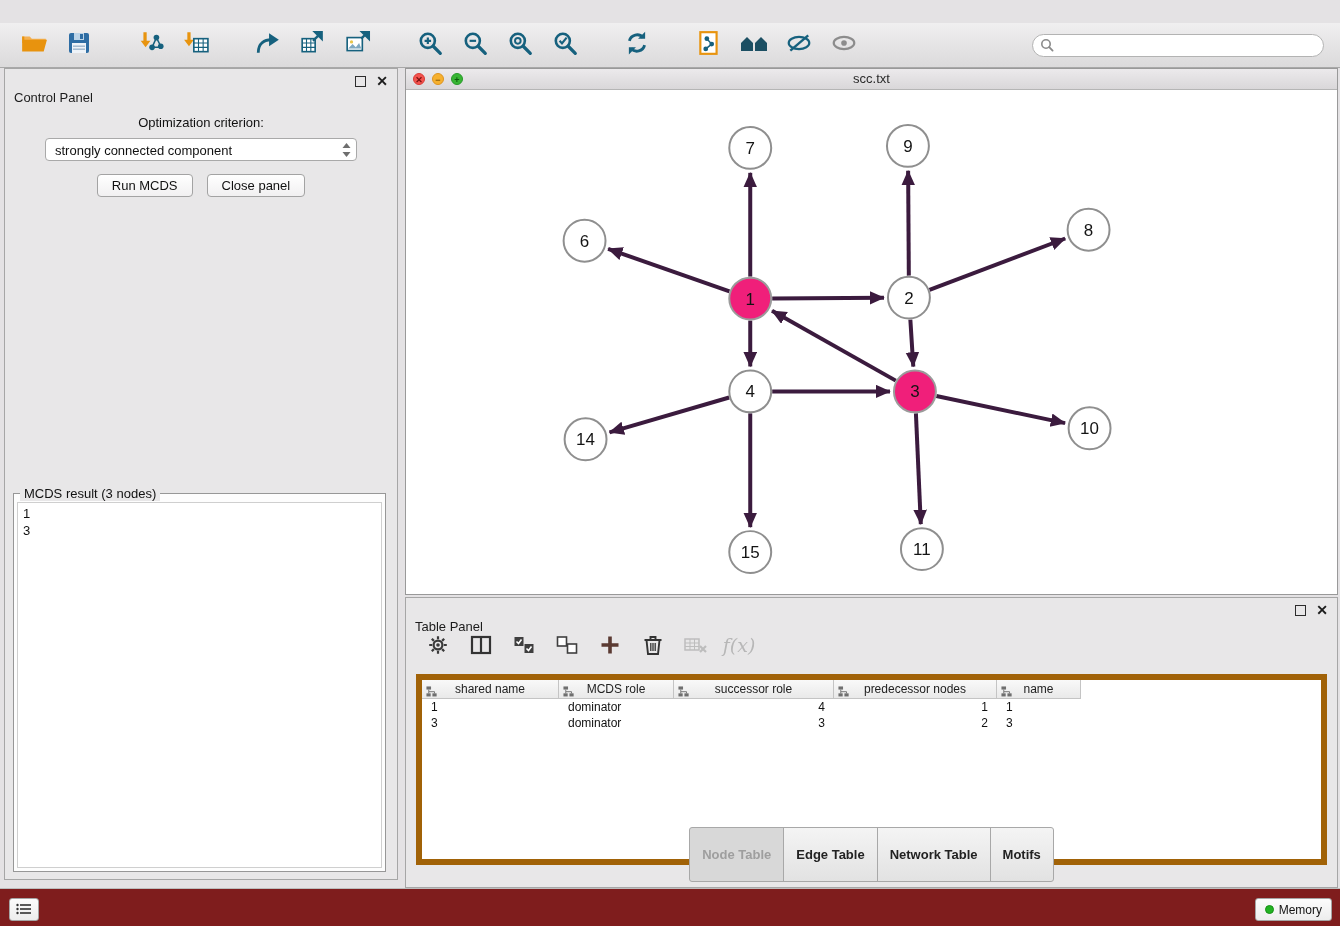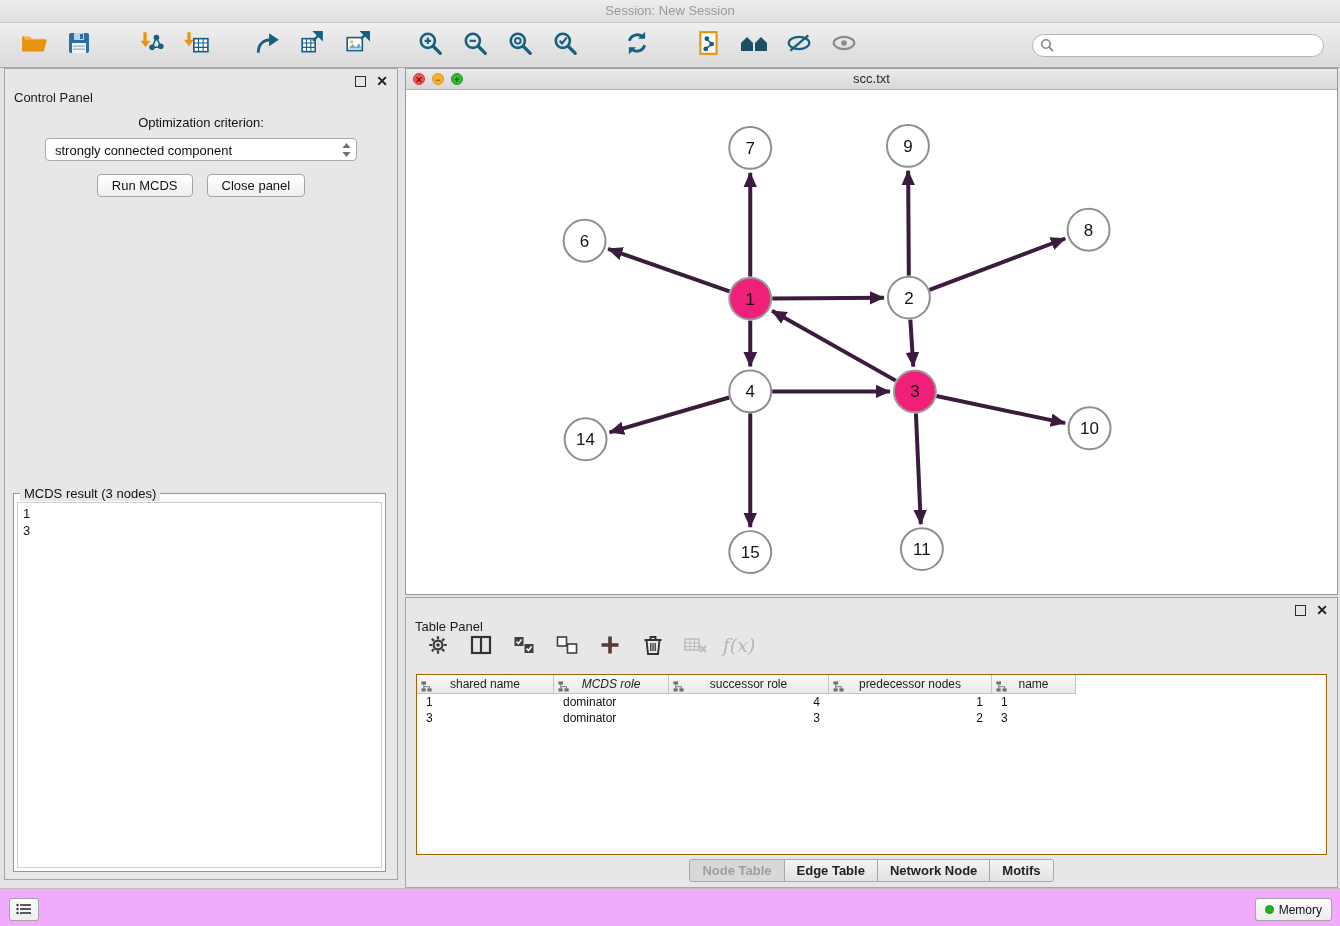--- a/index.html
+++ b/index.html
@@ -68,54 +68,51 @@
   .tl-zoom  { background:#38b533; border:1px solid #27992a; color:#0d5b0d; }
   .nw-canvas { position:absolute; top:21px; left:0; right:0; bottom:0; background:#fff; }
   #graph-svg { width:100%; height:100%; display:block; font-family:"Liberation Sans", sans-serif; }
 
   
   .table-panel { left:405px; top:597px; width:933px; height:291px; }
   .tp-toolbar { position:absolute; top:26px; left:19px; height:42px; display:flex; align-items:center; gap:17px; }
   .tp-icon { width:26px; height:26px; display:flex; align-items:center; justify-content:center; }
   .fx-label { font-family:"DejaVu Serif", serif; font-style:italic; font-size:19px; color:#b7b7b7; }
   .table-box { position:absolute; left:10px; top:76px; right:10px; height:179px; background:#fff;
-               border:1px solid #a16207; overflow:hidden; }
+               border:6px solid #a16207; overflow:hidden; }
   .thead { display:flex; }
   .th { position:relative; height:19px; line-height:19px; box-sizing:border-box;
         border-right:1px solid #c4c4c4; border-bottom:1px solid #c4c4c4;
         background:linear-gradient(#f9f9f9,#e9e9e9); font-size:12px; color:#222; text-align:center; }
   .th-icon { position:absolute; left:4px; top:4px; }
   .tr { display:flex; height:16px; line-height:16px; }
   .td { font-size:12px; color:#111; box-sizing:border-box; padding:0 9px; overflow:hidden; white-space:nowrap; }
   .tp-tabs { position:absolute; left:0; right:0; bottom:5px; display:flex; justify-content:center; }
   .bt-tab { background:linear-gradient(#f4f4f4,#e2e2e2); border:1px solid #a8a8a8; margin-left:-1px;
-            padding:3px 12px; font-size:13px; font-weight:bold; color:#222; }
+            padding:19px 12px; font-size:13px; font-weight:bold; color:#222; }
   .bt-tab:first-child { border-radius:3px 0 0 3px; margin-left:0; }
   .bt-tab:last-child { border-radius:0 3px 3px 0; }
   .bt-tab.active { background:#d8d8d8; color:#9e9e9e; }
 
   
-  .statusbar { position:absolute; left:0; right:0; top:888px; height:38px; background:#f0abfc;
+  .statusbar { position:absolute; left:0; right:0; top:888px; height:38px; background:#7f1d1d;
                border-top:1px solid #bdbdbd; }
   .sb-left-btn { position:absolute; left:9px; top:9px; width:28px; height:21px;
                  background:linear-gradient(#fcfcfc,#ededed); border:1px solid #a5a5a5; border-radius:3px;
                  display:flex; align-items:center; justify-content:center; }
   .memory-btn { position:absolute; right:8px; top:9px; height:21px;
                 background:linear-gradient(#fcfcfc,#ededed); border:1px solid #a5a5a5; border-radius:3px;
                 display:flex; align-items:center; gap:5px; padding:0 9px; font-size:12px; color:#111; }
   .mem-dot { width:9px; height:9px; border-radius:50%; background:#22b322; border:1px solid #169016; box-sizing:border-box; }
 </style>
 </head>
 <body>
 
 <div class="window">
 
-  <div class="titlebar">
-    <span>Session: New Session</span>
-  </div>
 
   <div class="toolbar">
     <div class="tbtn">
       <span>
         <svg width="28" height="24" viewBox="0 0 26 22">
             <path d="M2 5h7l2 2h13v4H2z" fill="#f4b052"></path>
             <path d="M2 19V5h2v3h21l-3 11z" fill="#e8930e"></path>
           </svg>
       </span>
     </div>
@@ -440,21 +437,21 @@
     </div>
 
     <div class="table-box">
       <div class="thead" id="table-header-row">
           <div class="th" style="width: 137px;"><span class="th-icon"><svg width="11" height="11" viewBox="0 0 12 12">
                 <rect x="0.5" y="0.5" width="5" height="3.4" fill="#6f6f6f"></rect>
                 <rect x="0.5" y="8" width="4.6" height="3.4" fill="#6f6f6f"></rect>
                 <rect x="7" y="8" width="4.6" height="3.4" fill="#6f6f6f"></rect>
                 <path d="M3 4v2.2h6.3V8M3 6.2V8" stroke="#6f6f6f" fill="none"></path>
               </svg></span><span class="th-label">shared name</span></div>
-          <div class="th" style="width: 115px; font-style: italic;"><span class="th-icon"><svg width="11" height="11" viewBox="0 0 12 12">
+          <div class="th" style="width: 115px;"><span class="th-icon"><svg width="11" height="11" viewBox="0 0 12 12">
                 <rect x="0.5" y="0.5" width="5" height="3.4" fill="#6f6f6f"></rect>
                 <rect x="0.5" y="8" width="4.6" height="3.4" fill="#6f6f6f"></rect>
                 <rect x="7" y="8" width="4.6" height="3.4" fill="#6f6f6f"></rect>
                 <path d="M3 4v2.2h6.3V8M3 6.2V8" stroke="#6f6f6f" fill="none"></path>
               </svg></span><span class="th-label">MCDS role</span></div>
           <div class="th" style="width: 160px;"><span class="th-icon"><svg width="11" height="11" viewBox="0 0 12 12">
                 <rect x="0.5" y="0.5" width="5" height="3.4" fill="#6f6f6f"></rect>
                 <rect x="0.5" y="8" width="4.6" height="3.4" fill="#6f6f6f"></rect>
                 <rect x="7" y="8" width="4.6" height="3.4" fill="#6f6f6f"></rect>
                 <path d="M3 4v2.2h6.3V8M3 6.2V8" stroke="#6f6f6f" fill="none"></path>
@@ -486,21 +483,21 @@
             <div class="td" style="width: 160px; text-align: right;">3</div>
             <div class="td" style="width: 163px; text-align: right;">2</div>
             <div class="td" style="width: 84px; text-align: left;">3</div>
           </div>
         </div>
     </div>
 
     <div class="tp-tabs" id="table-tabs">
         <div class="bt-tab active">Node Table</div>
         <div class="bt-tab">Edge Table</div>
-        <div class="bt-tab">Network Node</div>
+        <div class="bt-tab">Network Table</div>
         <div class="bt-tab">Motifs</div>
       </div>
   </div>
 
   <div class="statusbar">
     <div class="sb-left-btn">
       <span>
         <svg width="16" height="12" viewBox="0 0 16 12">
             <circle cx="1.5" cy="2" r="1.2" fill="#333"></circle>
             <rect x="4" y="1.2" width="11" height="1.6" fill="#333"></rect>

